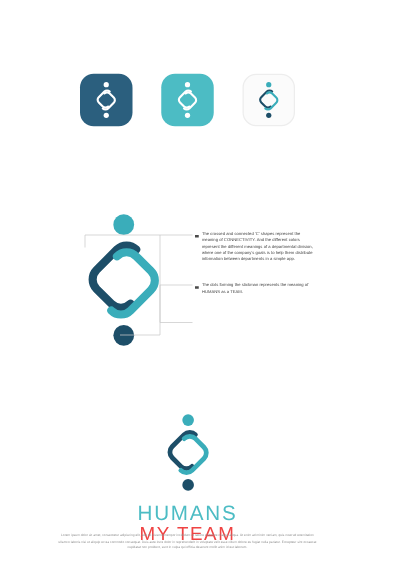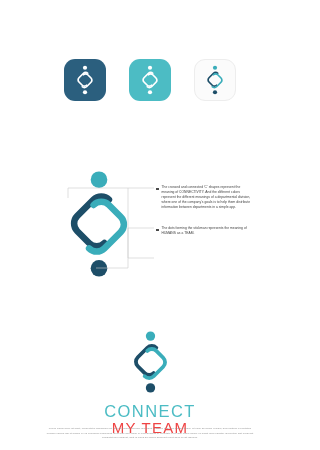--- a/index.html
+++ b/index.html
@@ -226,21 +226,21 @@
     <div class="lockup-mark">
       <svg width="55" height="64" viewBox="0 0 52 60">
         <circle cx="26" cy="5.5" r="4.4" fill="#3aadba"></circle>
         <circle cx="26" cy="54.5" r="4.4" fill="#1d4e68"></circle>
         <path d="M31.5 16.5 A6 6 0 0 0 23 16.5 L14 25.5 A6 6 0 0 0 14 34 L20.5 40.5 A6 6 0 0 0 29 40.5" fill="none" stroke="#1d4e68" stroke-width="3.6" stroke-linecap="round"></path>
         <path d="M20.5 43.5 A6 6 0 0 0 29 43.5 L38 34.5 A6 6 0 0 0 38 26 L31.5 19.5 A6 6 0 0 0 23 19.5" fill="none" stroke="#3aadba" stroke-width="3.6" stroke-linecap="round"></path>
       </svg>
     </div>
 
     <div class="wordmark">
-      <span class="wm-line1">CONNECT</span>
+      <span class="wm-line1">HUMANS</span>
       <span class="wm-line2">MY TEAM</span>
     </div>
 
   </div>
 
   <div class="footer">
     <span class="footer-text">Lorem ipsum dolor sit amet, consectetur adipiscing elit, sed do eiusmod tempor incididunt ut labore et dolore magna aliqua. Ut enim ad minim veniam, quis nostrud exercitation ullamco laboris nisi ut aliquip ex ea commodo consequat. Duis aute irure dolor in reprehenderit in voluptate velit esse cillum dolore eu fugiat nulla pariatur. Excepteur sint occaecat cupidatat non proident, sunt in culpa qui officia deserunt mollit anim id est laborum.</span>
   </div>
 
 </div>

